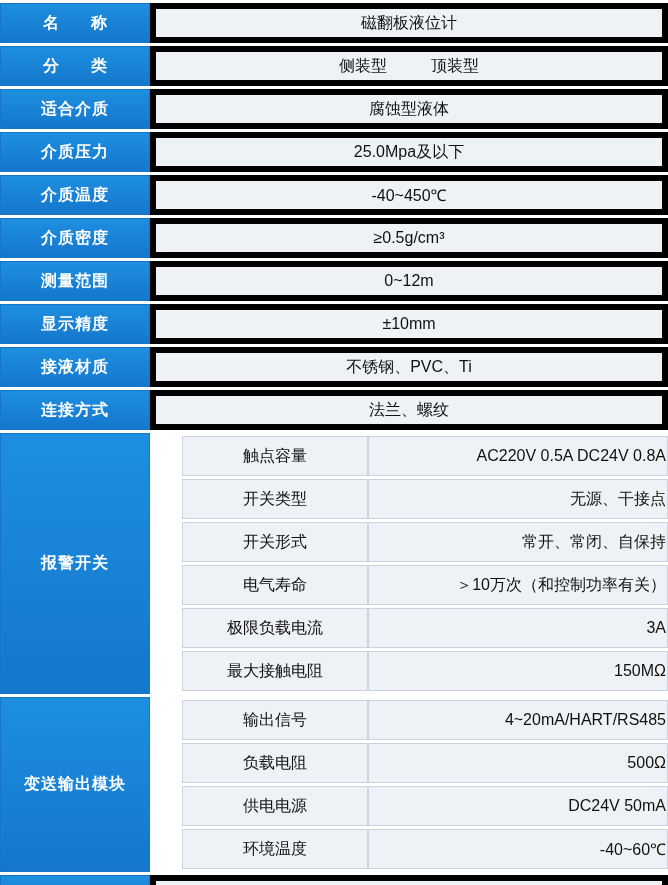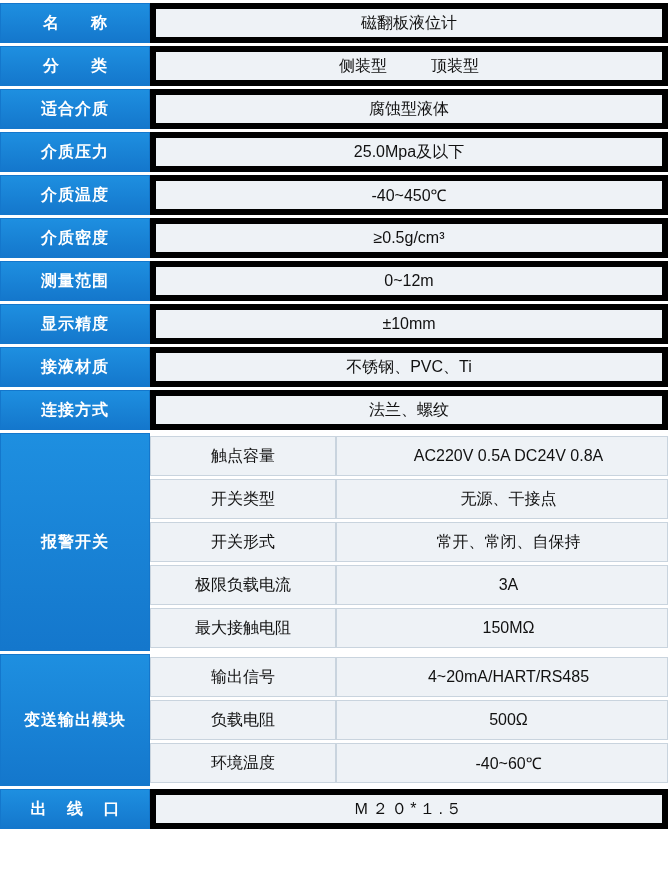--- a/index.html
+++ b/index.html
@@ -40,36 +40,37 @@
     text-align: center;
     vertical-align: middle;
     padding: 0 6px;
     border: 6px solid #000000;
   }
   .sub-table {
     width: 100%;
     border-collapse: separate;
     border-spacing: 0 3px;
     table-layout: fixed;
+    padding-left: 32px;
   }
   .sub-table td {
     background: #eef2f6;
     border: 1px solid #c9d4de;
     font-size: 16px;
     color: #111111;
     height: 34px;
     vertical-align: middle;
   }
   .sub-key {
     width: 176px;
     text-align: center;
     padding: 0 4px;
   }
   .sub-val {
-    text-align: center;
+    text-align: right;
     padding-left: 14px;
     margin-top: 40px;
   }
   .group-wrap {
     padding: 0;
     border: 0;
     background: transparent;
   }
   .split-val {
     display: flex;
@@ -142,20 +143,24 @@
             </tr>
             <tr>
               <td class="sub-key">开关类型</td>
               <td class="sub-val">无源、干接点</td>
             </tr>
             <tr>
               <td class="sub-key">开关形式</td>
               <td class="sub-val">常开、常闭、自保持</td>
             </tr>
             <tr>
+              <td class="sub-key">电气寿命</td>
+              <td class="sub-val">＞10万次（和控制功率有关）</td>
+            </tr>
+            <tr>
               <td class="sub-key">极限负载电流</td>
               <td class="sub-val">3A</td>
             </tr>
             <tr>
               <td class="sub-key">最大接触电阻</td>
               <td class="sub-val">150MΩ</td>
             </tr>
           </tbody>
         </table>
       </td>
@@ -168,20 +173,24 @@
           <tbody>
             <tr>
               <td class="sub-key">输出信号</td>
               <td class="sub-val">4~20mA/HART/RS485</td>
             </tr>
             <tr>
               <td class="sub-key">负载电阻</td>
               <td class="sub-val">500Ω</td>
             </tr>
             <tr>
+              <td class="sub-key">供电电源</td>
+              <td class="sub-val">DC24V 50mA</td>
+            </tr>
+            <tr>
               <td class="sub-key">环境温度</td>
               <td class="sub-val">-40~60℃</td>
             </tr>
           </tbody>
         </table>
       </td>
     </tr>
 
     <tr>
       <td class="label-cell label-spaced">出 线 口</td>

